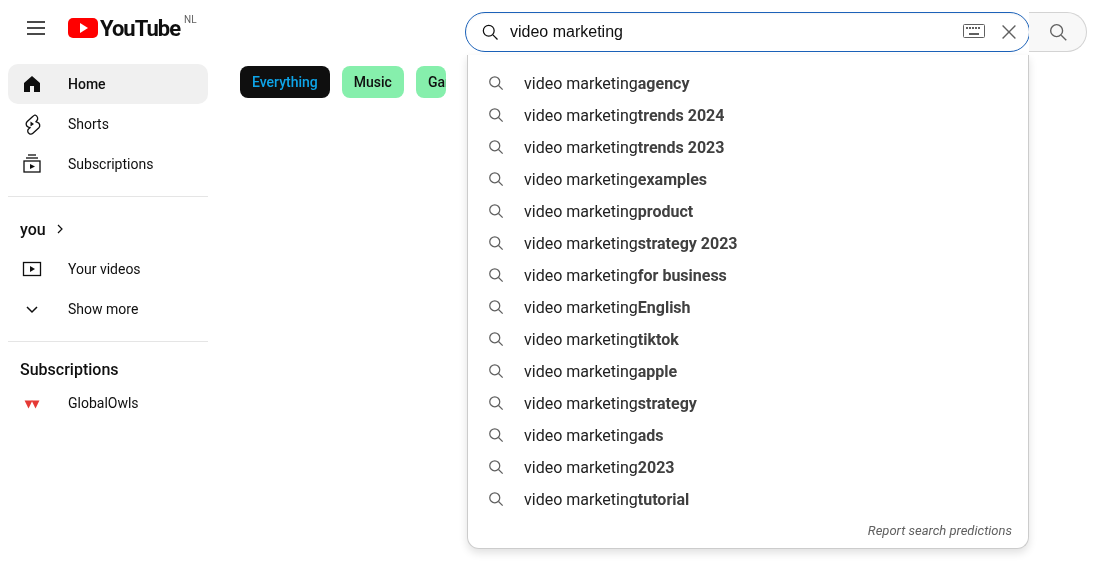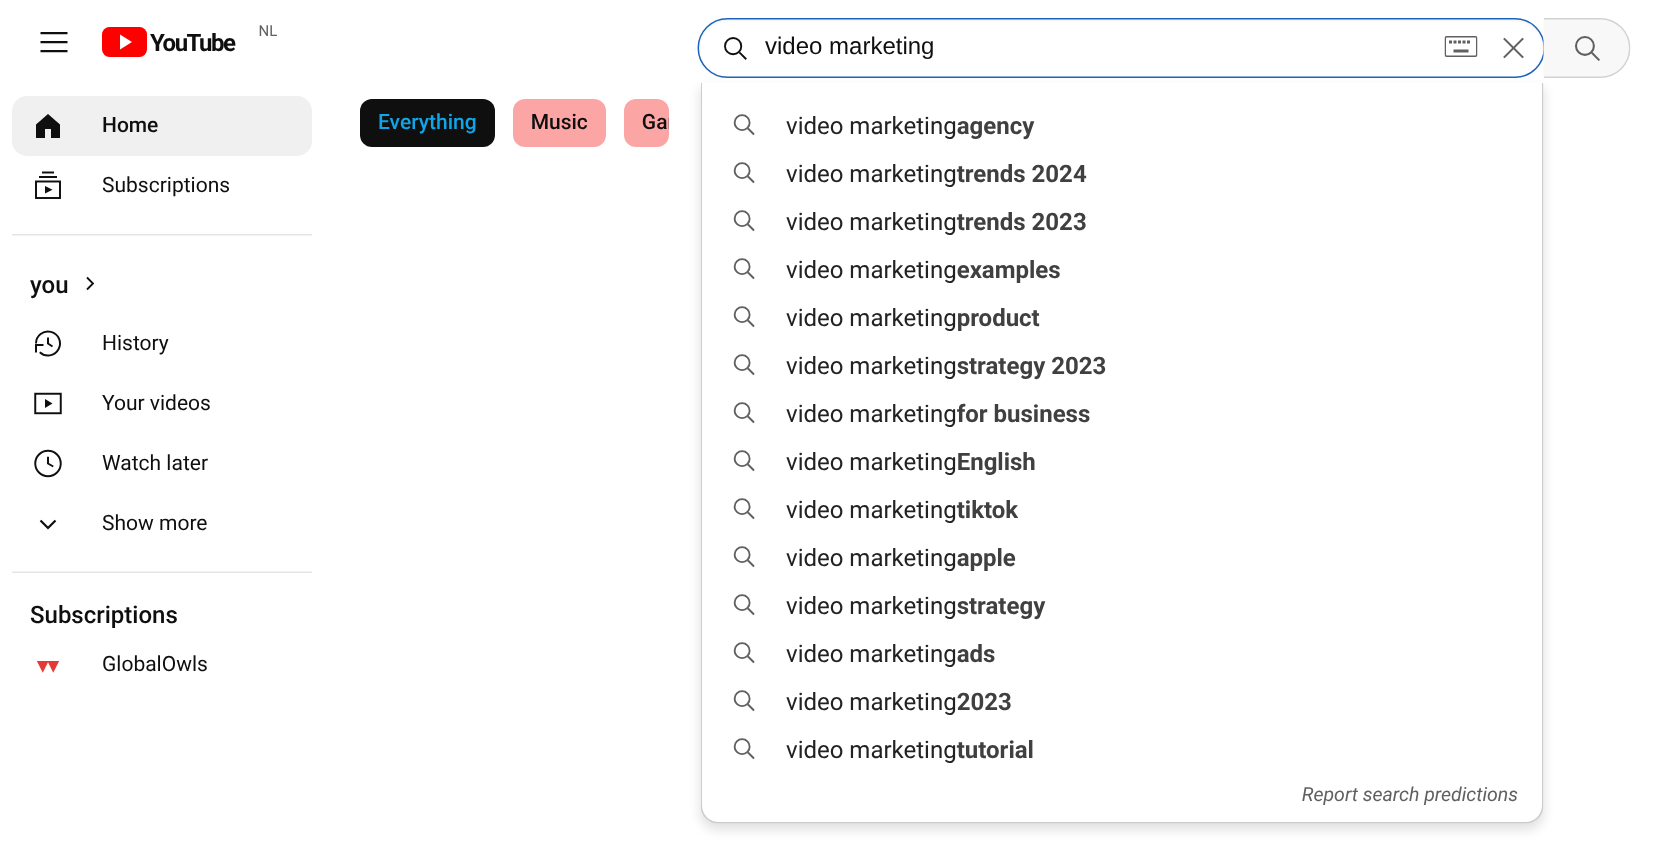--- a/index.html
+++ b/index.html
@@ -4,42 +4,42 @@
 <style>
   * { box-sizing: border-box; margin: 0; padding: 0; }
   body { font-family: Roboto, Arial, sans-serif; background: #fff; color: #0f0f0f; width: 1106px; height: 576px; overflow: hidden; position: relative; }
   
   .header { display: flex; align-items: center; height: 56px; padding: 0 16px; position: relative; }
   .menu-btn { width: 40px; height: 40px; display: flex; align-items: center; justify-content: center; cursor: pointer; border-radius: 50%; }
   .logo-wrap { display: flex; align-items: flex-start; margin-left: 12px; position: relative; }
   .logo { display: flex; align-items: center; }
   .logo-play { width: 30px; height: 20px; background: #ff0000; border-radius: 5px; display: flex; align-items: center; justify-content: center; margin-right: 2px; }
   .logo-tri { width: 0; height: 0; border-left: 8px solid #fff; border-top: 5px solid transparent; border-bottom: 5px solid transparent; margin-left: 2px; }
-  .logo-text { font-weight: 700; font-size: 16px; letter-spacing: -1px; text-align: right; }
-  .logo-cc { font-size: 10px; color: #606060; margin-left: 16px; margin-top: -2px; }
+  .logo-text { font-weight: 700; font-size: 22px; letter-spacing: -1px; text-align: right; }
+  .logo-cc { font-size: 10px; color: #606060; margin-left: 4px; margin-top: -2px; }
   
   .search-wrap { position: absolute; left: 465px; top: 12px; display: flex; align-items: center; }
   .search-box { width: 565px; height: 40px; border: 1px solid #1c62b9; border-radius: 20px; display: flex; align-items: center; padding: 0 4px 0 12px; background: #fff; box-shadow: inset 0 1px 2px rgba(0,0,0,0.05); }
   .search-leading { width: 24px; display: flex; align-items: center; justify-content: center; color: #0f0f0f; }
   .search-input { flex: 1; border: none; outline: none; font-size: 16px; padding: 0 8px; color: #0f0f0f; }
   .search-kbd { width: 24px; height: 16px; margin-right: 6px; }
   .search-clear { width: 32px; height: 32px; display: flex; align-items: center; justify-content: center; cursor: pointer; }
   .search-btn { width: 58px; height: 40px; border: 1px solid #d3d3d3; border-left: none; border-radius: 0 20px 20px 0; background: #f8f8f8; display: flex; align-items: center; justify-content: center; cursor: pointer; margin-left: -1px; }
   
   .sidebar { position: absolute; left: 0; top: 56px; width: 216px; padding: 8px 8px 0 8px; }
   .side-item { display: flex; align-items: center; height: 40px; padding: 0 12px; border-radius: 10px; cursor: pointer; font-size: 14px; text-align: right; }
   .side-item.selected { background: #f0f0f0; font-weight: 500; }
   .side-icon { width: 24px; height: 24px; margin-right: 24px; display: flex; align-items: center; justify-content: center; }
   .side-sep { height: 1px; background: #e5e5e5; margin: 12px 0; }
   .side-heading { display: flex; align-items: center; height: 40px; padding: 0 12px; font-size: 16px; font-weight: 500; cursor: pointer; }
   .side-heading svg { margin-left: 6px; }
   .sub-heading { font-size: 16px; font-weight: 500; padding: 6px 12px 4px 12px; }
 
   .chips { position: absolute; left: 240px; top: 66px; display: flex; gap: 12px; }
-  .chip { height: 32px; padding: 0 12px; border-radius: 8px; background: #fca5a5; display: flex; align-items: center; font-size: 14px; font-weight: 500; cursor: pointer; white-space: nowrap; }
+  .chip { height: 32px; padding: 0 12px; border-radius: 8px; background: #86efac; display: flex; align-items: center; font-size: 14px; font-weight: 500; cursor: pointer; white-space: nowrap; }
   .chip.active { background: #0f0f0f; color: #0ea5e9; }
 
   .suggest-box { position: absolute; left: 467px; top: 55px; width: 562px; background: #fff; border: 1px solid #ccc; border-radius: 0 0 12px 12px; box-shadow: 0 4px 8px rgba(0,0,0,0.12); padding: 12px 0 6px 0; border-top: none; }
   .suggest-item { display: flex; align-items: center; height: 32px; padding: 0 18px; cursor: pointer; font-size: 16px; }
   .suggest-icon { width: 20px; height: 20px; margin-right: 18px; display: flex; align-items: center; justify-content: center; }
   .suggest-prefix { color: #222; }
   .suggest-suffix { font-weight: 700; color: #404040; }
   .report { text-align: right; font-size: 13px; font-style: italic; color: #606060; padding: 8px 16px 4px 0; cursor: pointer; }
 
   .sub-avatar { width: 24px; height: 24px; margin-right: 24px; display:flex; align-items:center; justify-content:center; }
@@ -107,63 +107,53 @@
     <span class="side-icon">
         <svg width="24" height="24" viewBox="0 0 24 24">
           <path d="M4 11 L12 4 L20 11 V20 H14 V14 H10 V20 H4 Z" fill="#0f0f0f"></path>
         </svg>
       </span>
     <span>Home</span>
   </div>
   <div class="side-item">
     <span class="side-icon">
         <svg width="24" height="24" viewBox="0 0 24 24">
+          <path d="M15 3c2.5 1 3.5 3.5 2 5.5l-1 1.3 1.5.6c2.3.9 3 3.6 1.4 5.4l-6 5.5c-2 1.8-5.2.4-5.2-2.3 0-1 .5-1.9 1.3-2.5l1-.8-1.6-.6c-2.3-.9-3-3.6-1.4-5.4l6-5.5C13.6 3.6 14.3 3.3 15 3Z" stroke="#0f0f0f" stroke-width="1.3" fill="none"></path>
+          <path d="M10.5 9.5 L14 12 L10.5 14.5 Z" fill="#0f0f0f"></path>
+        </svg>
+      </span>
+    <span>Shorts</span>
+  </div>
+  <div class="side-item">
+    <span class="side-icon">
+        <svg width="24" height="24" viewBox="0 0 24 24">
           <rect x="4" y="9" width="16" height="11" stroke="#0f0f0f" stroke-width="1.3" fill="none"></rect>
           <path d="M10 12 L15 14.5 L10 17 Z" fill="#0f0f0f"></path>
           <line x1="6" y1="6" x2="18" y2="6" stroke="#0f0f0f" stroke-width="1.3"></line>
           <line x1="8" y1="3" x2="16" y2="3" stroke="#0f0f0f" stroke-width="1.3"></line>
         </svg>
       </span>
     <span>Subscriptions</span>
   </div>
   <div class="side-sep"></div>
 
   <div class="side-heading">
     <span>you</span>
     <svg width="16" height="16" viewBox="0 0 24 24">
         <path d="M9 6 L15 12 L9 18" stroke="#0f0f0f" stroke-width="1.8" fill="none"></path>
       </svg>
   </div>
   <div class="side-item">
     <span class="side-icon">
         <svg width="24" height="24" viewBox="0 0 24 24">
-          <path d="M4 12a8 8 0 1 1 2.5 5.8" stroke="#0f0f0f" stroke-width="1.3" fill="none"></path>
-          <path d="M4 18 L4 13 L9 13" stroke="#0f0f0f" stroke-width="1.3" fill="none"></path>
-          <path d="M12 8 V12 L15 14" stroke="#0f0f0f" stroke-width="1.3" fill="none"></path>
-        </svg>
-      </span>
-    <span>History</span>
-  </div>
-  <div class="side-item">
-    <span class="side-icon">
-        <svg width="24" height="24" viewBox="0 0 24 24">
           <rect x="3.5" y="5.5" width="17" height="13" stroke="#0f0f0f" stroke-width="1.3" fill="none"></rect>
           <path d="M10 9 L15 12 L10 15 Z" fill="#0f0f0f"></path>
         </svg>
       </span>
     <span>Your videos</span>
-  </div>
-  <div class="side-item">
-    <span class="side-icon">
-        <svg width="24" height="24" viewBox="0 0 24 24">
-          <circle cx="12" cy="12" r="8.5" stroke="#0f0f0f" stroke-width="1.3" fill="none"></circle>
-          <path d="M12 7.5 V12 L15.5 14" stroke="#0f0f0f" stroke-width="1.3" fill="none"></path>
-        </svg>
-      </span>
-    <span>Watch later</span>
   </div>
   <div class="side-item">
     <span class="side-icon">
         <svg width="24" height="24" viewBox="0 0 24 24">
           <path d="M7 10 L12 15 L17 10" stroke="#0f0f0f" stroke-width="1.5" fill="none"></path>
         </svg>
       </span>
     <span>Show more</span>
   </div>
   <div class="side-sep"></div>

